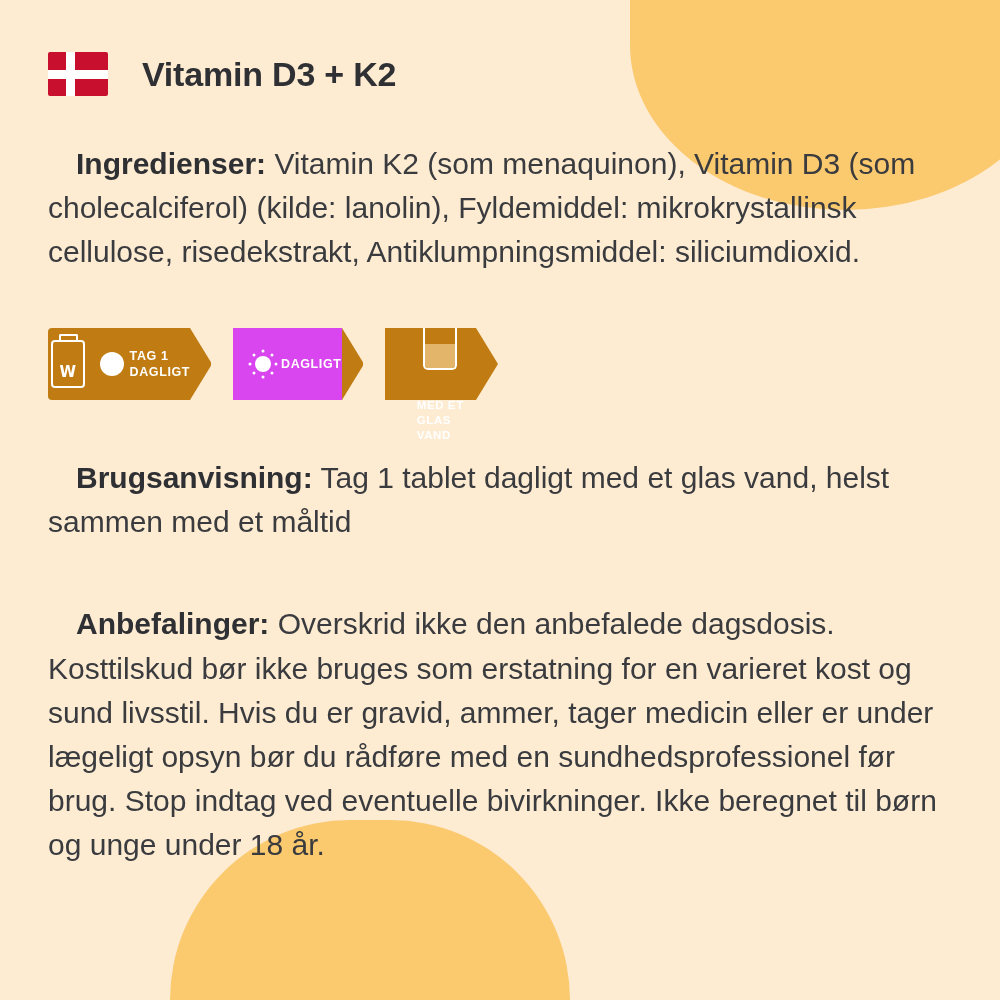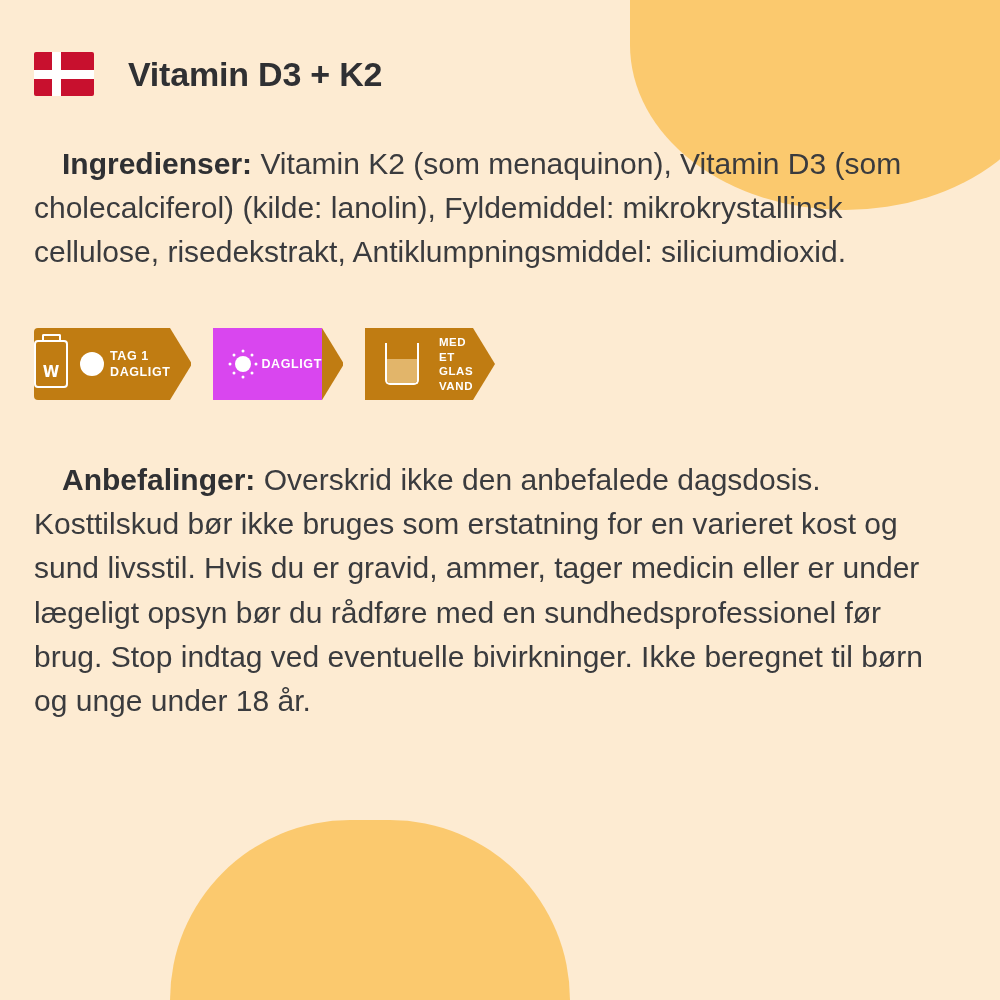--- a/index.html
+++ b/index.html
@@ -35,21 +35,21 @@
     height: 180px;
     left: 170px;
     bottom: 0;
     background: #FBC濃;
     border-radius: 200px 200px 0 0;
     pointer-events: none;
   }
   .content {
     position: relative;
     z-index: 2;
-    padding: 48px 46px 0 34px;
+    padding: 48px 46px 0 48px;
   }
   .title-row {
     display: flex;
     align-items: center;
     gap: 34px;
     margin-top: 4px;
   }
   .flag {
     width: 60px;
     height: 44px;
@@ -126,21 +126,22 @@
     gap: 10px;
   }
   .seg3 {
     width: 132px;
     padding-left: 22px;
     gap: 10px;
   }
   .seg4 {
     width: 150px;
     padding-left: 20px;
-    gap: 20px;
+    gap: 28px;
+    flex-direction: column;
   }
   .notch {
     width: 0;
     height: 0;
     border-top: 36px solid transparent;
     border-bottom: 36px solid transparent;
     border-left: 22px solid #C07C12;
     flex: 0 0 auto;
   }
   .notch-in {
@@ -277,17 +278,18 @@
           </div>
         <div class="btxt small">
           <span>MED ET</span><br>
           <span>GLAS</span><br>
           <span>VAND</span>
         </div>
       </div>
       <div class="notch" style="border-left-color: rgb(192, 124, 18);"></div>
     </div>
 
+    <p class="para para-usage"><span class="lbl">Brugsanvisning:</span><span> Tag 1 tablet dagligt med et glas vand, helst sammen med et måltid</span></p>
 
     <p class="para para-rec"><span class="lbl">Anbefalinger:</span><span> Overskrid ikke den anbefalede dagsdosis. Kosttilskud bør ikke bruges som erstatning for en varieret kost og sund livsstil. Hvis du er gravid, ammer, tager medicin eller er under lægeligt opsyn bør du rådføre med en sundhedsprofessionel før brug. Stop indtag ved eventuelle bivirkninger. Ikke beregnet til børn og unge under 18 år.</span></p>
 
   </div>
 </div>
 
 </body></html>

